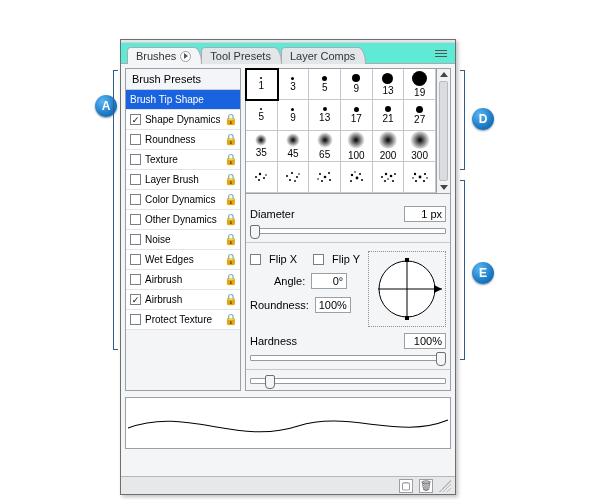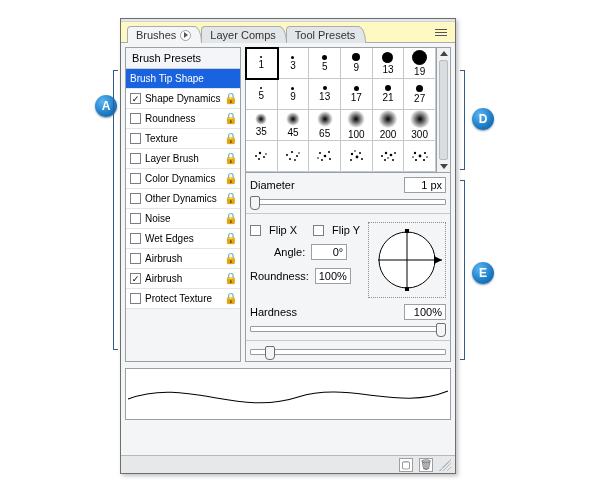--- a/index.html
+++ b/index.html
@@ -13,22 +13,22 @@
     background: radial-gradient(circle at 35% 30%, #5bb5f0 0%, #1b7ac6 60%, #0b5a9c 100%);
     color: #fff; font-weight: bold; font-size: 12px; text-align: center; line-height: 22px;
     box-shadow: 0 1px 2px rgba(0,0,0,.4);
   }
 
   
   .bracket { position: absolute; border: 1px solid #315b89; }
 
   
   .panel {
-    position: absolute; left: 120px; top: 18px; width: 336px; height: 456px;
-    background: #fef9c3;
+    position: absolute; left: 120px; top: 39px; width: 336px; height: 456px;
+    background: #5eead4;
     border: 1px solid #6e6e6e;
     box-shadow: 2px 2px 4px rgba(0,0,0,.25);
   }
   .panel-top-gap { height: 3px; background: #e3e6e9; border-bottom: 1px solid #cfd3d7; }
 
   
   .tabs { height: 20px; display: flex; align-items: flex-end; padding-left: 6px; gap: 0; background: transparent; }
   .tab {
     padding: 2px 10px 2px 8px; font-size: 11px; color: #333; background: #e3e6e9;
     border: 1px solid #a8acb0; border-bottom: none;
@@ -104,21 +104,21 @@
   .grid-scroll {
     width:14px; border:1px solid #9aa0a6; border-left:none; background:#f1f2f4;
     display:flex; flex-direction:column; align-items:center; position:relative;
   }
   .grid-scroll .arrow { width:0;height:0; border-left:4px solid transparent; border-right:4px solid transparent; }
   .grid-scroll .arrow.up { border-bottom:5px solid #444; margin-top:3px; }
   .grid-scroll .arrow.down { border-top:5px solid #444; margin-bottom:3px; position:absolute; bottom:0; left:3px; }
   .grid-scroll .thumb { position:absolute; top:12px; bottom:12px; left:2px; right:2px; background:#dadde0; border:1px solid #b8bcc0; border-radius:2px; }
 
   
-  .settings { border:1px solid #9aa0a6; border-top:none; background:#f4f5f7; padding:4px 4px 6px 4px; display:flex; flex-direction:column; gap:6px; }
+  .settings { border:1px solid #9aa0a6; border-top:none; background:#f4f5f7; padding:12px 4px 6px 4px; display:flex; flex-direction:column; gap:6px; }
   .row { display:flex; align-items:center; gap:6px; }
   .row-label { font-size:11px; }
   .slider-track { position:relative; height:6px; border:1px solid #979ba0; background:#fff; border-radius:1px; flex:1 1 auto; }
   .slider-thumb {
     position:absolute; top:-4px; width:10px; height:14px; background:#f4f5f7; border:1px solid #6c6f73;
     border-radius:2px 2px 4px 4px; transform:translateX(-50%);
   }
   .valbox { width:42px; height:16px; border:1px solid #9aa0a6; background:#fff; font-size:11px; padding:0 3px; text-align:right; }
   .valbox.small { width:36px; }
 
@@ -169,24 +169,24 @@
 <div class="bracket" style="left:460px; top:180px; width:5px; height:180px; border-left:none;"></div>
 
 <div class="panel">
   <div class="panel-top-gap"></div>
   <div class="tabs">
     <div class="tab active">
       <span>Brushes</span>
       <span class="tab-playicon"></span>
     </div>
     <div class="tab">
+          <span>Tool Presets</span>
+        </div>
+    <div class="tab">
           <span>Layer Comps</span>
-        </div>
-    <div class="tab">
-          <span>Tool Presets</span>
         </div>
     <div class="tabrow-menu">
           <span></span>
           <span></span>
           <span></span>
         </div>
   </div>
 
   <div class="panel-body">
     <div class="upper">

